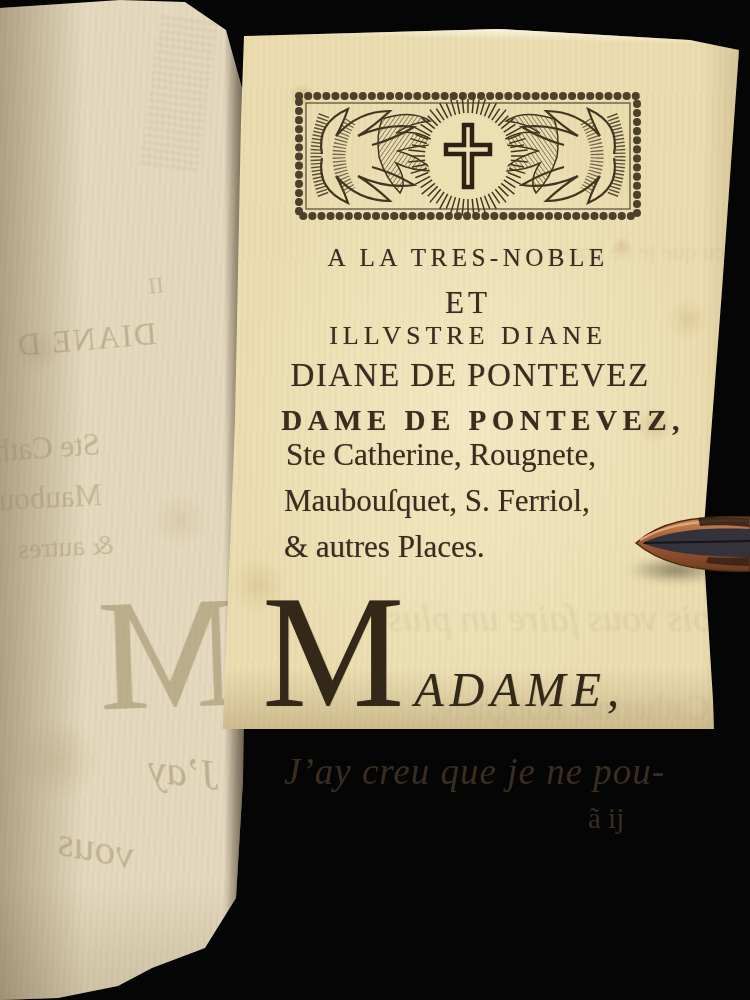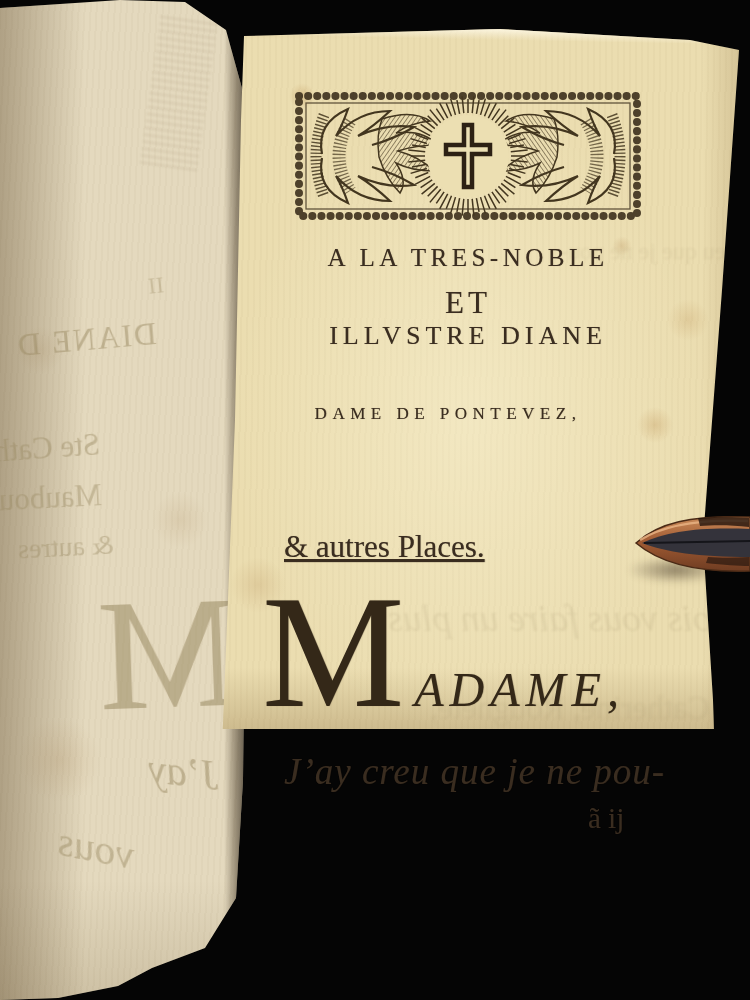--- a/index.html
+++ b/index.html
@@ -50,24 +50,24 @@
     background:linear-gradient(180deg, rgba(253,247,226,.95), rgba(253,247,226,0));}
 
   .ink{position:absolute;white-space:nowrap;color:#3a2d20;
        text-shadow:.3px .3px .7px rgba(45,32,17,.45);}
   .ctr{transform:translateX(-50%);}
   .caps{letter-spacing:4px;}
   .ded1{left:468px;top:244px;font-size:25px;letter-spacing:4.5px;}
   .ded2{left:468px;top:285px;font-size:31px;letter-spacing:4px;}
   .ded3{left:468px;top:321px;font-size:26px;letter-spacing:5px;}
   .ded4{left:470px;top:357px;font-size:33px;letter-spacing:1.5px;}
-  .ded5{left:448px;top:404px;font-size:17px;letter-spacing:5.5px;}
+  .ded5{left:483px;top:404px;font-size:29px;letter-spacing:5.5px;font-weight:bold;}
   .ded6{left:286px;top:437px;font-size:31px;}
   .ded7{left:284px;top:483px;font-size:31px;}
-  .ded8{left:284px;top:529px;font-size:31px;text-decoration:underline;}
+  .ded8{left:284px;top:529px;font-size:31px;}
 
   .salutation{position:absolute;left:262px;top:590px;display:flex;align-items:baseline;
        color:#342818;text-shadow:.4px .4px .8px rgba(45,32,17,.4);}
   .dropcap{font-size:160px;line-height:.78;}
   .sal-rest{font-size:48px;font-style:italic;letter-spacing:6px;margin-left:10px;}
 
   .body1{left:284px;top:740px;font-size:37px;font-style:italic;letter-spacing:1px;margin-top:10px;}
   .body2{left:256px;top:792px;font-size:37px;font-style:italic;letter-spacing:1px;}
   .sig{left:588px;top:802px;font-size:29px;}
 
@@ -120,21 +120,24 @@
       </g>
       <use href="#folL" transform="translate(348,0) scale(-1,1)"></use>
       <circle cx="174" cy="65" r="41" fill="#ecdfb2"></circle>
       <path id="rays" stroke="#43361f" stroke-width="1.5" fill="none" d="M217.0 65.0L231.0 65.0M216.8 69.2L233.7 70.9M216.2 73.4L229.9 76.1M215.1 77.5L231.4 82.4M213.7 81.5L226.7 86.8M211.9 85.3L226.9 93.3M209.8 88.9L221.4 96.7M207.2 92.3L220.4 103.1M204.4 95.4L214.3 105.3M201.3 98.2L212.1 111.4M197.9 100.8L205.7 112.4M194.3 102.9L202.3 117.9M190.5 104.7L195.8 117.7M186.5 106.1L191.4 122.4M182.4 107.2L185.1 120.9M178.2 107.8L179.9 124.7M174.0 108.0L174.0 122.0M169.8 107.8L168.1 124.7M165.6 107.2L162.9 120.9M161.5 106.1L156.6 122.4M157.5 104.7L152.2 117.7M153.7 102.9L145.7 117.9M150.1 100.8L142.3 112.4M146.7 98.2L135.9 111.4M143.6 95.4L133.7 105.3M140.8 92.3L127.6 103.1M138.2 88.9L126.6 96.7M136.1 85.3L121.1 93.3M134.3 81.5L121.3 86.8M132.9 77.5L116.6 82.4M131.8 73.4L118.1 76.1M131.2 69.2L114.3 70.9M131.0 65.0L117.0 65.0M131.2 60.8L114.3 59.1M131.8 56.6L118.1 53.9M132.9 52.5L116.6 47.6M134.3 48.5L121.3 43.2M136.1 44.7L121.1 36.7M138.2 41.1L126.6 33.3M140.8 37.7L127.6 26.9M143.6 34.6L133.7 24.7M146.7 31.8L135.9 18.6M150.1 29.2L142.3 17.6M153.7 27.1L145.7 12.1M157.5 25.3L152.2 12.3M161.5 23.9L156.6 7.6M165.6 22.8L162.9 9.1M169.8 22.2L168.1 5.3M174.0 22.0L174.0 8.0M178.2 22.2L179.9 5.3M182.4 22.8L185.1 9.1M186.5 23.9L191.4 7.6M190.5 25.3L195.8 12.3M194.3 27.1L202.3 12.1M197.9 29.2L205.7 17.6M201.3 31.8L212.1 18.6M204.4 34.6L214.3 24.7M207.2 37.7L220.4 26.9M209.8 41.1L221.4 33.3M211.9 44.7L226.9 36.7M213.7 48.5L226.7 43.2M215.1 52.5L231.4 47.6M216.2 56.6L229.9 53.9M216.8 60.8L233.7 59.1"></path>
       <path d="M170 34 L178 34 L178 54 L196 54 L196 63 L178 63 L178 96 L170 96 L170 63 L152 63 L152 54 L170 54 Z" fill="#ece0b4" stroke="#2d2114" stroke-width="4.5" stroke-linejoin="miter"></path>
     </svg>
 
     <div class="ink ctr ded1">A LA TRES-NOBLE</div>
     <div class="ink ctr ded2">ET</div>
     <div class="ink ctr ded3">ILLVSTRE DIANE</div>
+    <div class="ink ctr ded4">DIANE DE PONTEVEZ</div>
     <div class="ink ctr ded5">DAME DE PONTEVEZ,</div>
+    <div class="ink ded6">Ste Catherine, Rougnete,</div>
+    <div class="ink ded7">Maubouſquet, S. Ferriol,</div>
     <div class="ink ded8">&amp; autres Places.</div>
 
     <div class="salutation">
       <span class="dropcap">M</span>
       <span class="sal-rest">ADAME,</span>
     </div>
 
     <div class="ink body1">J’ay creu que je ne pou-</div>
     <div class="ink sig">ã ij</div>
 

